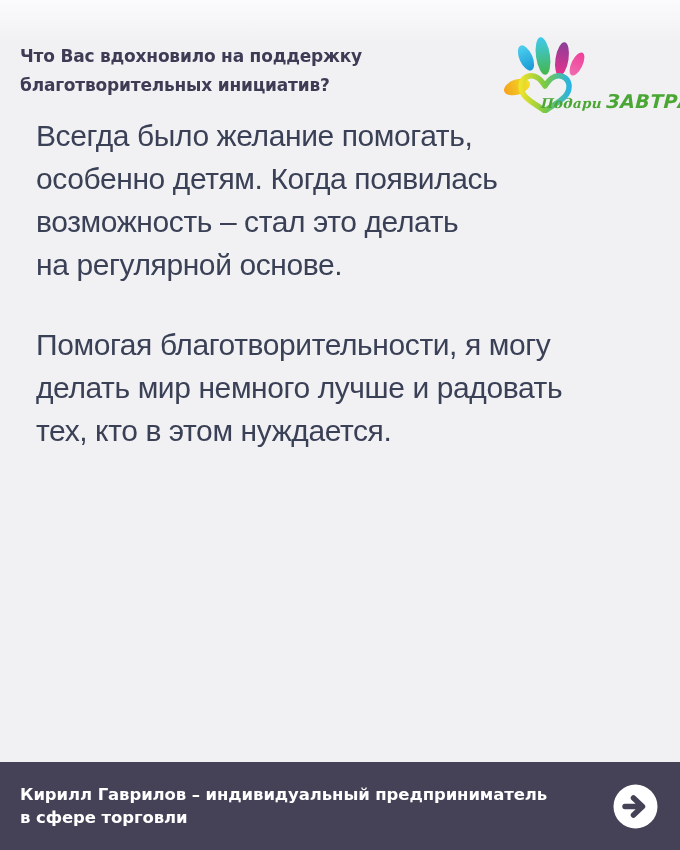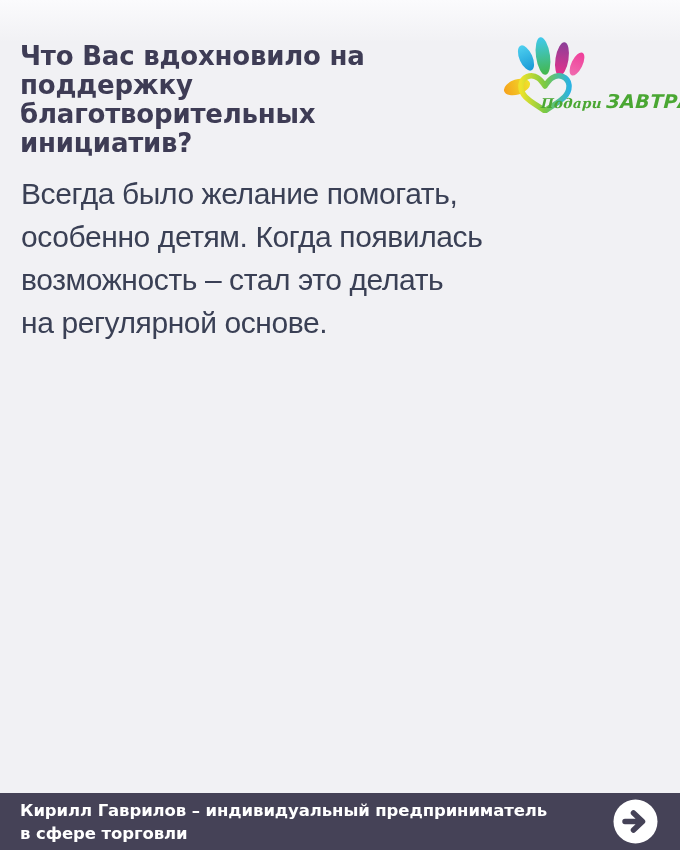--- a/index.html
+++ b/index.html
@@ -15,21 +15,21 @@
     overflow: hidden;
   }
   
   .header {
     position: relative;
     padding: 42px 20px 0 20px;
   }
   .question {
     width: 470px;
     font-family: "DejaVu Sans", "Liberation Sans", sans-serif;
-    font-size: 26px;
+    font-size: 17px;
     line-height: 29px;
     font-weight: bold;
     color: #3e3c55;
     letter-spacing: -0.2px;
     margin: 0;
   }
   
   .logo {
     position: absolute;
     top: 33px;
@@ -60,34 +60,34 @@
   .brand-word2 {
     font-size: 19px;
     font-family: "DejaVu Sans", sans-serif;
     letter-spacing: 0.4px;
   }
   
   .body-text {
     padding: 14px 18px 0 20px;
   }
   .body-text p {
-    margin: 0 0 37px 1px;
+    margin: 0 0 37px 16px;
     font-size: 30px;
     line-height: 43px;
     letter-spacing: -0.4px;
     color: #3a4055;
     font-family: "Liberation Sans", sans-serif;
   }
   
   .footer {
     position: absolute;
     left: 0;
     bottom: 0;
     width: 100%;
-    height: 57px;
+    height: 88px;
     background: #454257;
     display: flex;
     align-items: center;
     box-sizing: border-box;
     padding: 0 22px 0 20px;
   }
   .footer-caption {
     flex: 1;
     font-family: "DejaVu Sans", "Liberation Sans", sans-serif;
     font-weight: bold;
@@ -156,20 +156,21 @@
       </svg>
       <div class="brand-text">
         <span class="brand-word1">Подари</span>
         <span class="brand-word2">ЗАВТРА!</span>
       </div>
     </div>
   </div>
 
   <div class="body-text">
     <p>Всегда было желание помогать,<br>особенно детям. Когда появилась<br>возможность – стал это делать<br>на регулярной основе.</p>
+    <p>Помогая благотворительности, я могу<br>делать мир немного лучше и радовать<br>тех, кто в этом нуждается.</p>
   </div>
 
   <div class="footer">
     <div class="footer-caption">Кирилл Гаврилов – индивидуальный предприниматель<br>в сфере торговли</div>
     <button class="next-button">
       <svg width="45" height="45" viewBox="0 0 45 45">
         <circle cx="22.5" cy="22.5" r="22" fill="#ffffff"></circle>
         <path d="M12 22.5 H27 M20.5 14 L29.5 22.5 L20.5 31" fill="none" stroke="#454257" stroke-width="5.5" stroke-linecap="round" stroke-linejoin="round"></path>
       </svg>
     </button>

